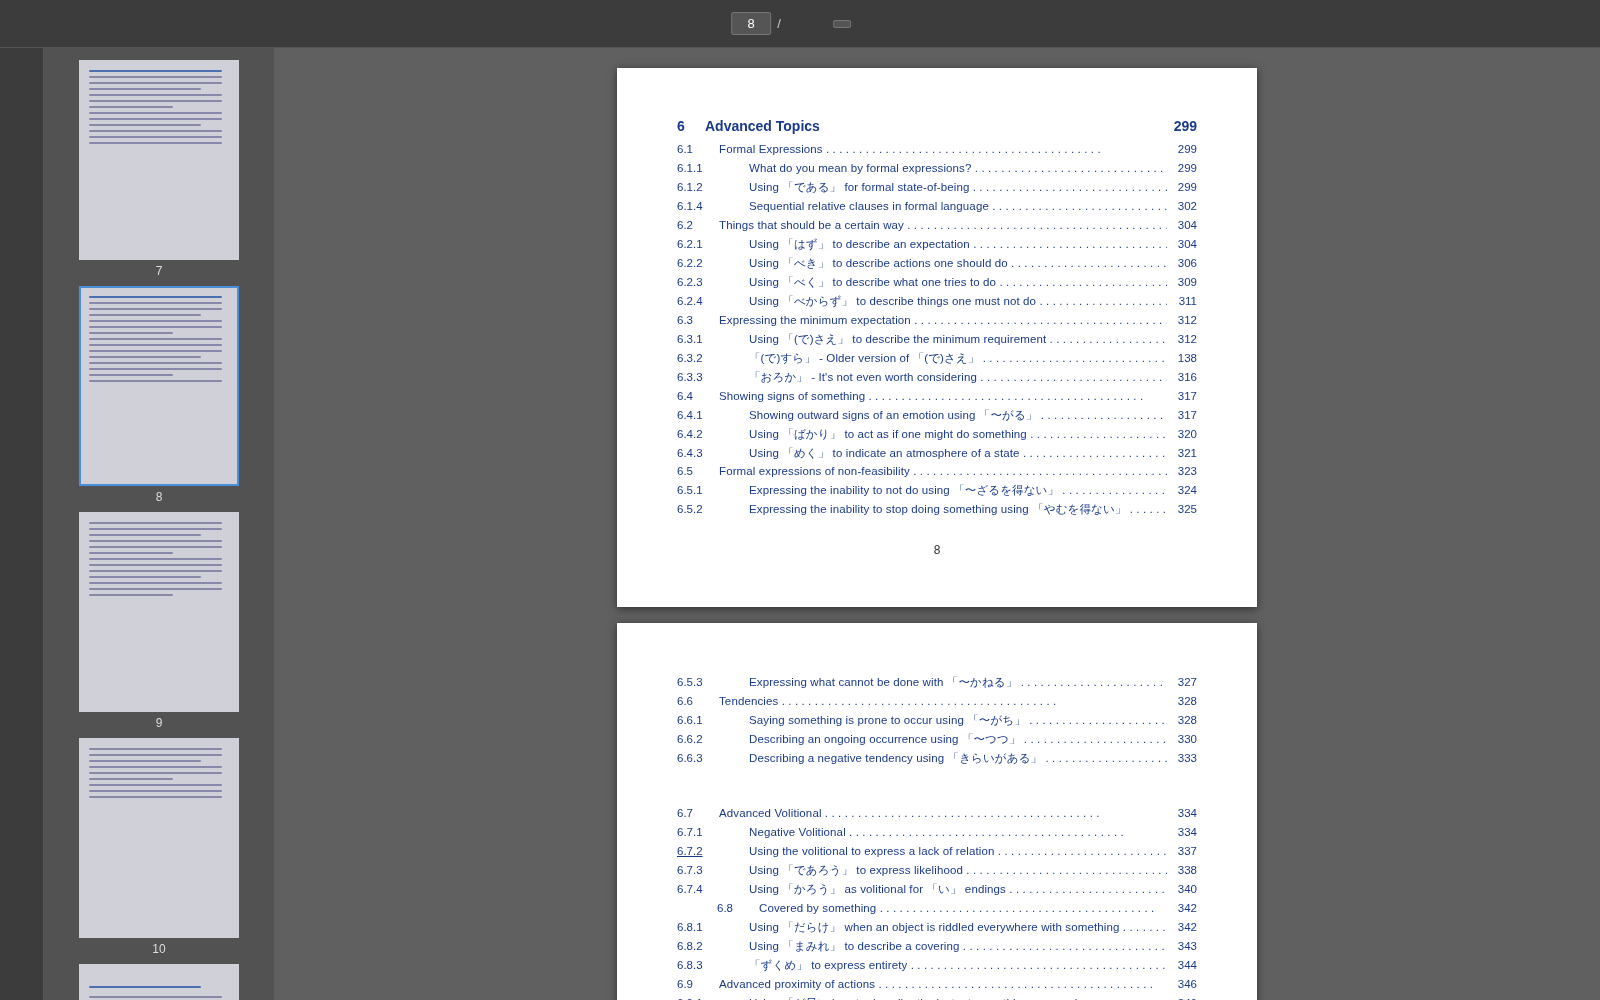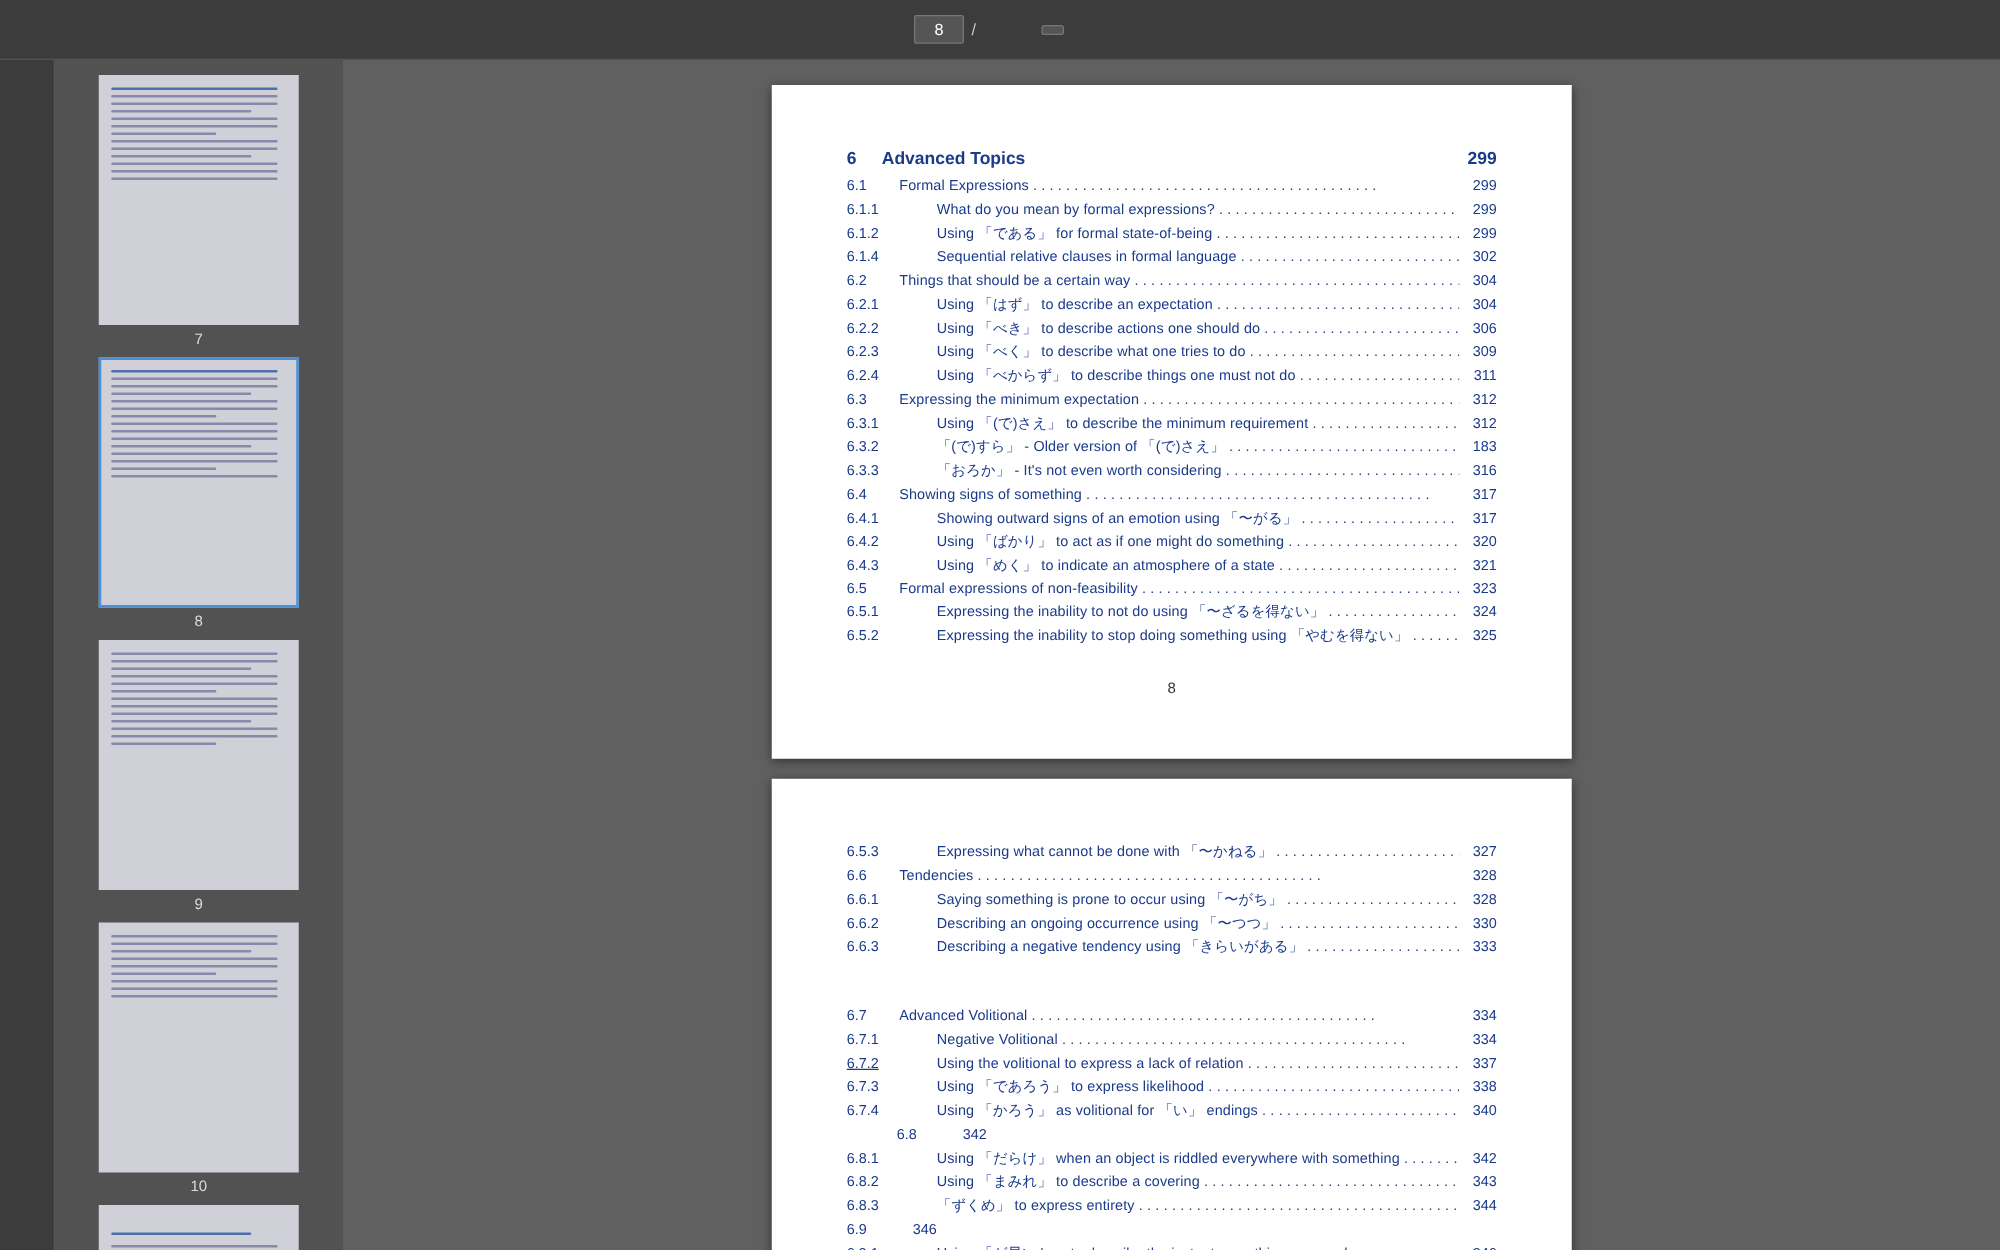--- a/index.html
+++ b/index.html
@@ -369,21 +369,21 @@
             <span style="min-width: 30px; text-align: right; flex-shrink: 0;">312</span>
           </div>
           <div class="toc-entry">
             <span style="min-width: 72px; flex-shrink: 0;">6.3.1</span>
             <span style="flex: 1 1 0%; overflow: hidden; white-space: nowrap; letter-spacing: 0.01em;"><span style="color: rgb(26, 58, 138);">Using 「(で)さえ」 to describe the minimum requirement . . . . . . . . . . . . . . . . . . . . . . . . . . . . . . . . . . . . . . . . . .</span></span>
             <span style="min-width: 30px; text-align: right; flex-shrink: 0;">312</span>
           </div>
           <div class="toc-entry">
             <span style="min-width: 72px; flex-shrink: 0;">6.3.2</span>
             <span style="flex: 1 1 0%; overflow: hidden; white-space: nowrap; letter-spacing: 0.01em;"><span style="color: rgb(26, 58, 138);">「(で)すら」 - Older version of 「(で)さえ」 . . . . . . . . . . . . . . . . . . . . . . . . . . . . . . . . . . . . . . . . . .</span></span>
-            <span style="min-width: 30px; text-align: right; flex-shrink: 0;">183</span>
+            <span style="min-width: 30px; text-align: right; flex-shrink: 0;">138</span>
           </div>
           <div class="toc-entry">
             <span style="min-width: 72px; flex-shrink: 0;">6.3.3</span>
             <span style="flex: 1 1 0%; overflow: hidden; white-space: nowrap; letter-spacing: 0.01em;"><span style="color: rgb(26, 58, 138);">「おろか」 - It's not even worth considering . . . . . . . . . . . . . . . . . . . . . . . . . . . . . . . . . . . . . . . . . .</span></span>
             <span style="min-width: 30px; text-align: right; flex-shrink: 0;">316</span>
           </div>
           <div class="toc-entry">
             <span style="min-width: 42px; flex-shrink: 0;">6.4</span>
             <span style="flex: 1 1 0%; overflow: hidden; white-space: nowrap; letter-spacing: 0.01em;"><span style="color: rgb(26, 58, 138);">Showing signs of something . . . . . . . . . . . . . . . . . . . . . . . . . . . . . . . . . . . . . . . . . .</span></span>
             <span style="min-width: 30px; text-align: right; flex-shrink: 0;">317</span>
@@ -470,39 +470,41 @@
             <span style="flex: 1 1 0%; overflow: hidden; white-space: nowrap; letter-spacing: 0.01em;"><span style="color: rgb(26, 58, 138);">Using 「であろう」 to express likelihood . . . . . . . . . . . . . . . . . . . . . . . . . . . . . . . . . . . . . . . . . .</span></span>
             <span style="min-width: 30px; text-align: right; flex-shrink: 0;">338</span>
           </div>
           <div class="toc-entry">
             <span style="min-width: 72px; flex-shrink: 0;">6.7.4</span>
             <span style="flex: 1 1 0%; overflow: hidden; white-space: nowrap; letter-spacing: 0.01em;"><span style="color: rgb(26, 58, 138);">Using 「かろう」 as volitional for 「い」 endings . . . . . . . . . . . . . . . . . . . . . . . . . . . . . . . . . . . . . . . . . .</span></span>
             <span style="min-width: 30px; text-align: right; flex-shrink: 0;">340</span>
           </div>
           <div class="toc-entry">
             <span style="min-width: 42px; flex-shrink: 0; margin-left: 40px;">6.8</span>
+            <span style="flex: 1 1 0%; overflow: hidden; white-space: nowrap; letter-spacing: 0.01em;"><span style="color: rgb(26, 58, 138);">Covered by something . . . . . . . . . . . . . . . . . . . . . . . . . . . . . . . . . . . . . . . . . .</span></span>
             <span style="min-width: 30px; text-align: right; flex-shrink: 0;">342</span>
           </div>
           <div class="toc-entry">
             <span style="min-width: 72px; flex-shrink: 0;">6.8.1</span>
             <span style="flex: 1 1 0%; overflow: hidden; white-space: nowrap; letter-spacing: 0.01em;"><span style="color: rgb(26, 58, 138);">Using 「だらけ」 when an object is riddled everywhere with something . . . . . . . . . . . . . . . . . . . . . . . . . . . . . . . . . . . . . . . . . .</span></span>
             <span style="min-width: 30px; text-align: right; flex-shrink: 0;">342</span>
           </div>
           <div class="toc-entry">
             <span style="min-width: 72px; flex-shrink: 0;">6.8.2</span>
             <span style="flex: 1 1 0%; overflow: hidden; white-space: nowrap; letter-spacing: 0.01em;"><span style="color: rgb(26, 58, 138);">Using 「まみれ」 to describe a covering . . . . . . . . . . . . . . . . . . . . . . . . . . . . . . . . . . . . . . . . . .</span></span>
             <span style="min-width: 30px; text-align: right; flex-shrink: 0;">343</span>
           </div>
           <div class="toc-entry">
             <span style="min-width: 72px; flex-shrink: 0;">6.8.3</span>
             <span style="flex: 1 1 0%; overflow: hidden; white-space: nowrap; letter-spacing: 0.01em;"><span style="color: rgb(26, 58, 138);">「ずくめ」 to express entirety . . . . . . . . . . . . . . . . . . . . . . . . . . . . . . . . . . . . . . . . . .</span></span>
             <span style="min-width: 30px; text-align: right; flex-shrink: 0;">344</span>
           </div>
           <div class="toc-entry">
             <span style="min-width: 42px; flex-shrink: 0;">6.9</span>
+            <span style="flex: 1 1 0%; overflow: hidden; white-space: nowrap; letter-spacing: 0.01em;"><span style="color: rgb(26, 58, 138);">Advanced proximity of actions . . . . . . . . . . . . . . . . . . . . . . . . . . . . . . . . . . . . . . . . . .</span></span>
             <span style="min-width: 30px; text-align: right; flex-shrink: 0;">346</span>
           </div>
           <div class="toc-entry">
             <span style="min-width: 72px; flex-shrink: 0;">6.9.1</span>
             <span style="flex: 1 1 0%; overflow: hidden; white-space: nowrap; letter-spacing: 0.01em;"><span style="color: rgb(26, 58, 138);">Using 「が早いか」 to describe the instant something occurred . . . . . . . . . . . . . . . . . . . . . . . . . . . . . . . . . . . . . . . . . .</span></span>
             <span style="min-width: 30px; text-align: right; flex-shrink: 0;">346</span>
           </div>
           <div class="toc-entry">
             <span style="min-width: 72px; flex-shrink: 0;">6.9.2</span>
             <span style="flex: 1 1 0%; overflow: hidden; white-space: nowrap; letter-spacing: 0.01em;"><span style="color: rgb(26, 58, 138);">Using 「や/や否や」 to describe what happened right after . . . . . . . . . . . . . . . . . . . . . . . . . . . . . . . . . . . . . . . . . .</span></span>

